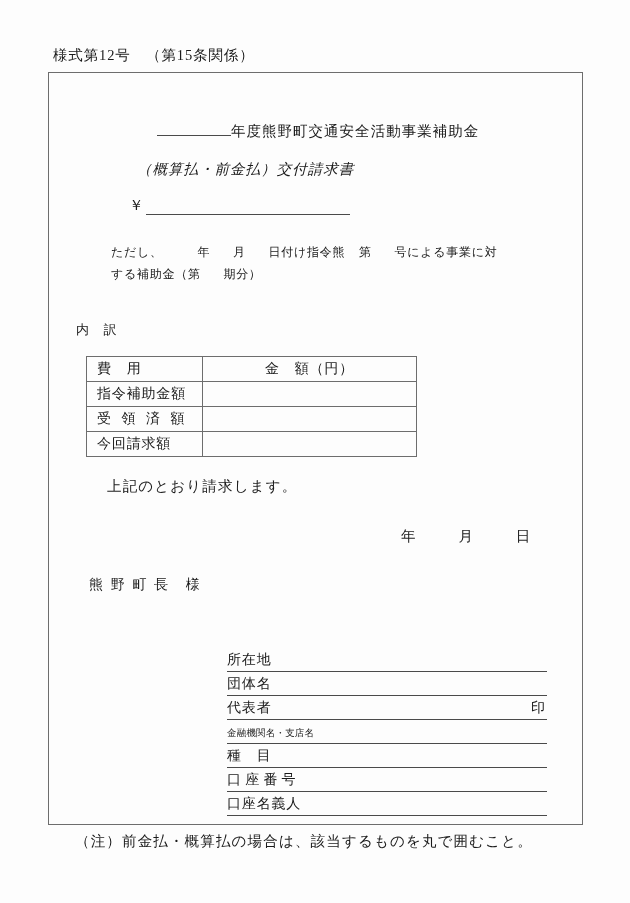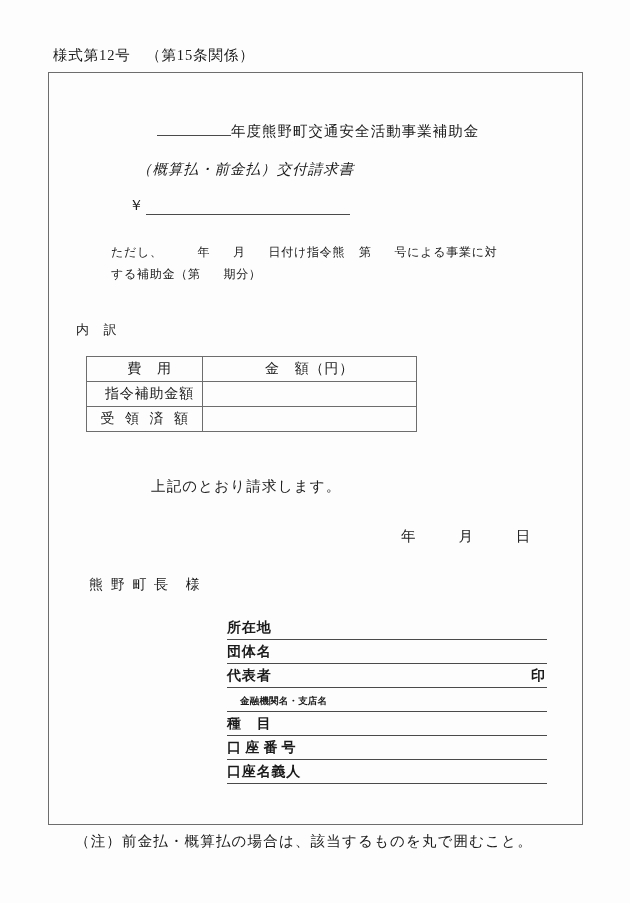--- a/index.html
+++ b/index.html
@@ -130,21 +130,20 @@
     border-collapse: collapse;
     table-layout: fixed;
   }
   .breakdown-table td {
     border: 1px solid #6d6d6d;
     height: 24px;
     font-size: 14px;
     letter-spacing: 0.06em;
     padding: 0 0 0 10px;
     vertical-align: middle;
-    text-align: center;
   }
   .breakdown-table td.col-fee {
     width: 105px;
   }
   .breakdown-table td.col-amount {
     width: 213px;
     text-align: center;
     padding: 0;
   }
   .cell-spread-wide {
@@ -153,21 +152,20 @@
   }
 
   
   .statement {
     position: absolute;
     left: 58px;
     top: 404px;
     font-size: 14.5px;
     letter-spacing: 0.08em;
     white-space: nowrap;
-    margin-left: 44px;
   }
 
   
   .date-line {
     position: absolute;
     left: 352px;
     top: 454px;
     font-size: 14.5px;
     letter-spacing: 0.06em;
     white-space: nowrap;
@@ -185,23 +183,22 @@
     letter-spacing: 0.55em;
   }
   .addressee .honorific {
     padding-left: 10px;
   }
 
   
   .applicant-block {
     position: absolute;
     left: 178px;
-    top: 543px;
+    top: 575px;
     width: 320px;
-    font-weight: bold;
   }
   .field-row {
     position: relative;
     height: 24px;
     border-bottom: 1px solid #4a4a4a;
     box-sizing: border-box;
   }
   .field-row.no-rule {
     border-bottom: none;
   }
@@ -214,21 +211,20 @@
     white-space: nowrap;
     background: transparent;
   }
   .field-label.tight {
     letter-spacing: 0.3em;
   }
   .field-label.small {
     font-size: 9.5px;
     letter-spacing: 0.02em;
     bottom: 3px;
-    margin-left: 13px;
   }
   .seal-mark {
     position: absolute;
     right: 2px;
     bottom: 2px;
     font-size: 14px;
   }
 
   
   .footer-note {
@@ -274,20 +270,24 @@
         <td class="col-amount">金　額（円）</td>
       </tr>
       <tr>
         <td class="col-fee">指令補助金額</td>
         <td class="col-amount"></td>
       </tr>
       <tr>
         <td class="col-fee"><span class="cell-spread-wide">受領済額</span></td>
         <td class="col-amount"></td>
       </tr>
+      <tr>
+        <td class="col-fee">今回請求額</td>
+        <td class="col-amount"></td>
+      </tr>
     </tbody>
       </table>
 
     <div class="statement">上記のとおり請求します。</div>
 
     <div class="date-line">
       <span>年</span><span class="sp-w"></span><span>月</span><span class="sp-w"></span><span>日</span>
     </div>
 
     <div class="addressee">

